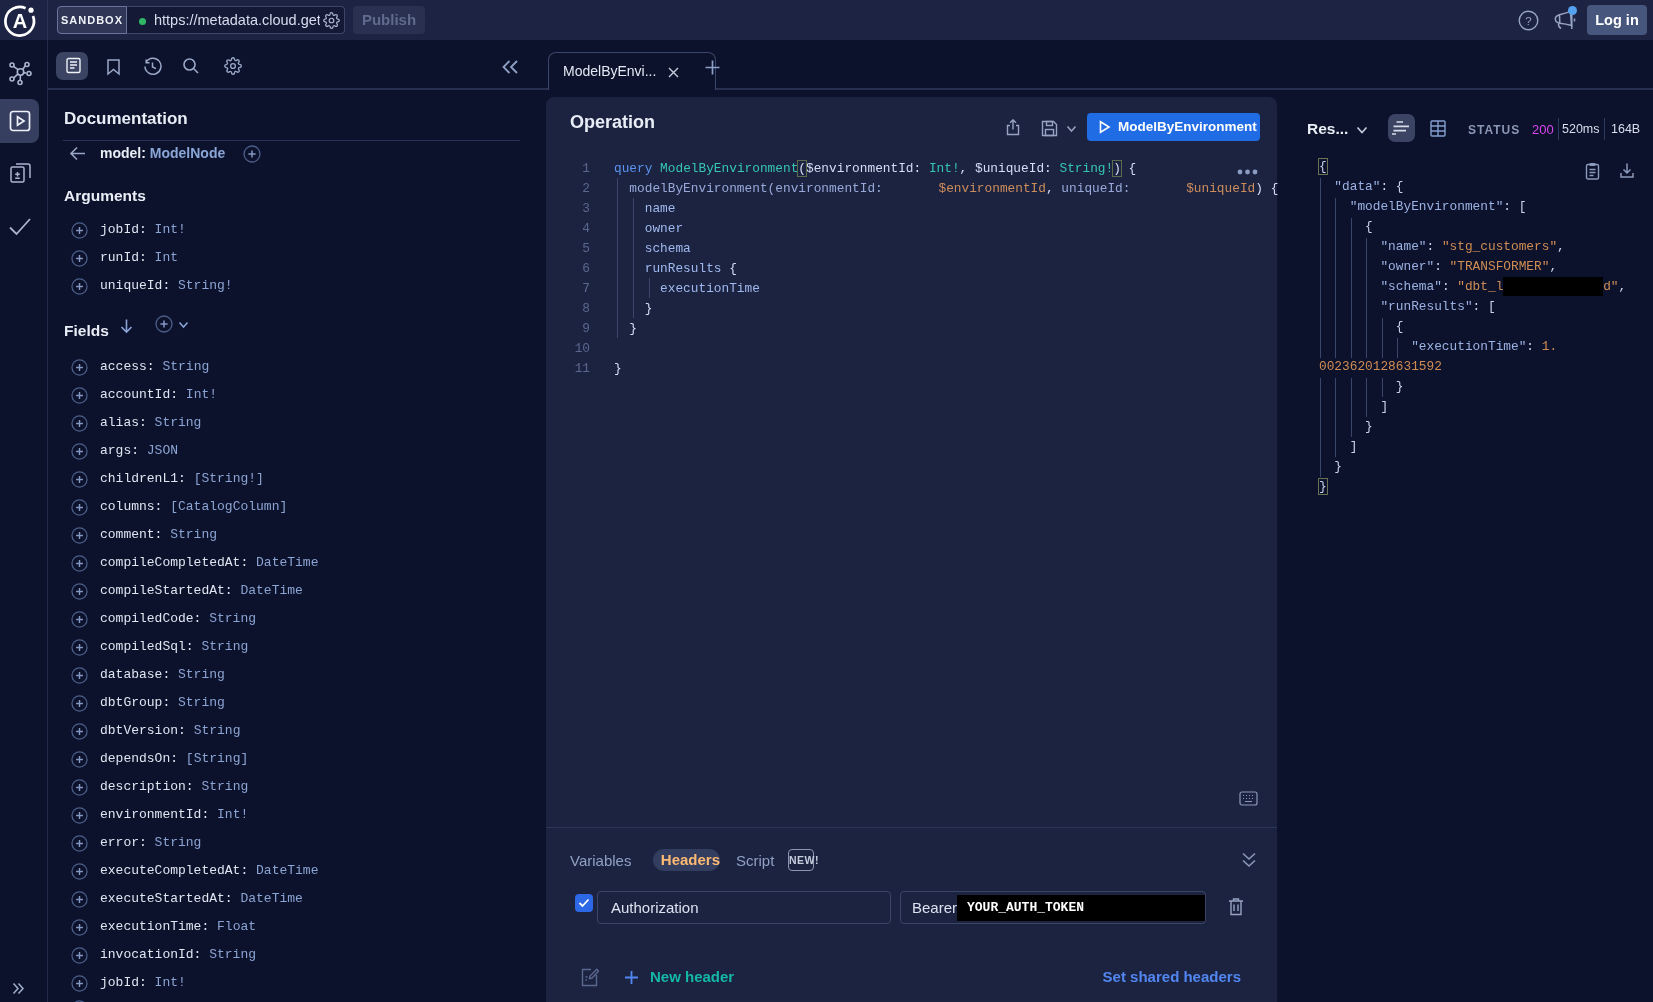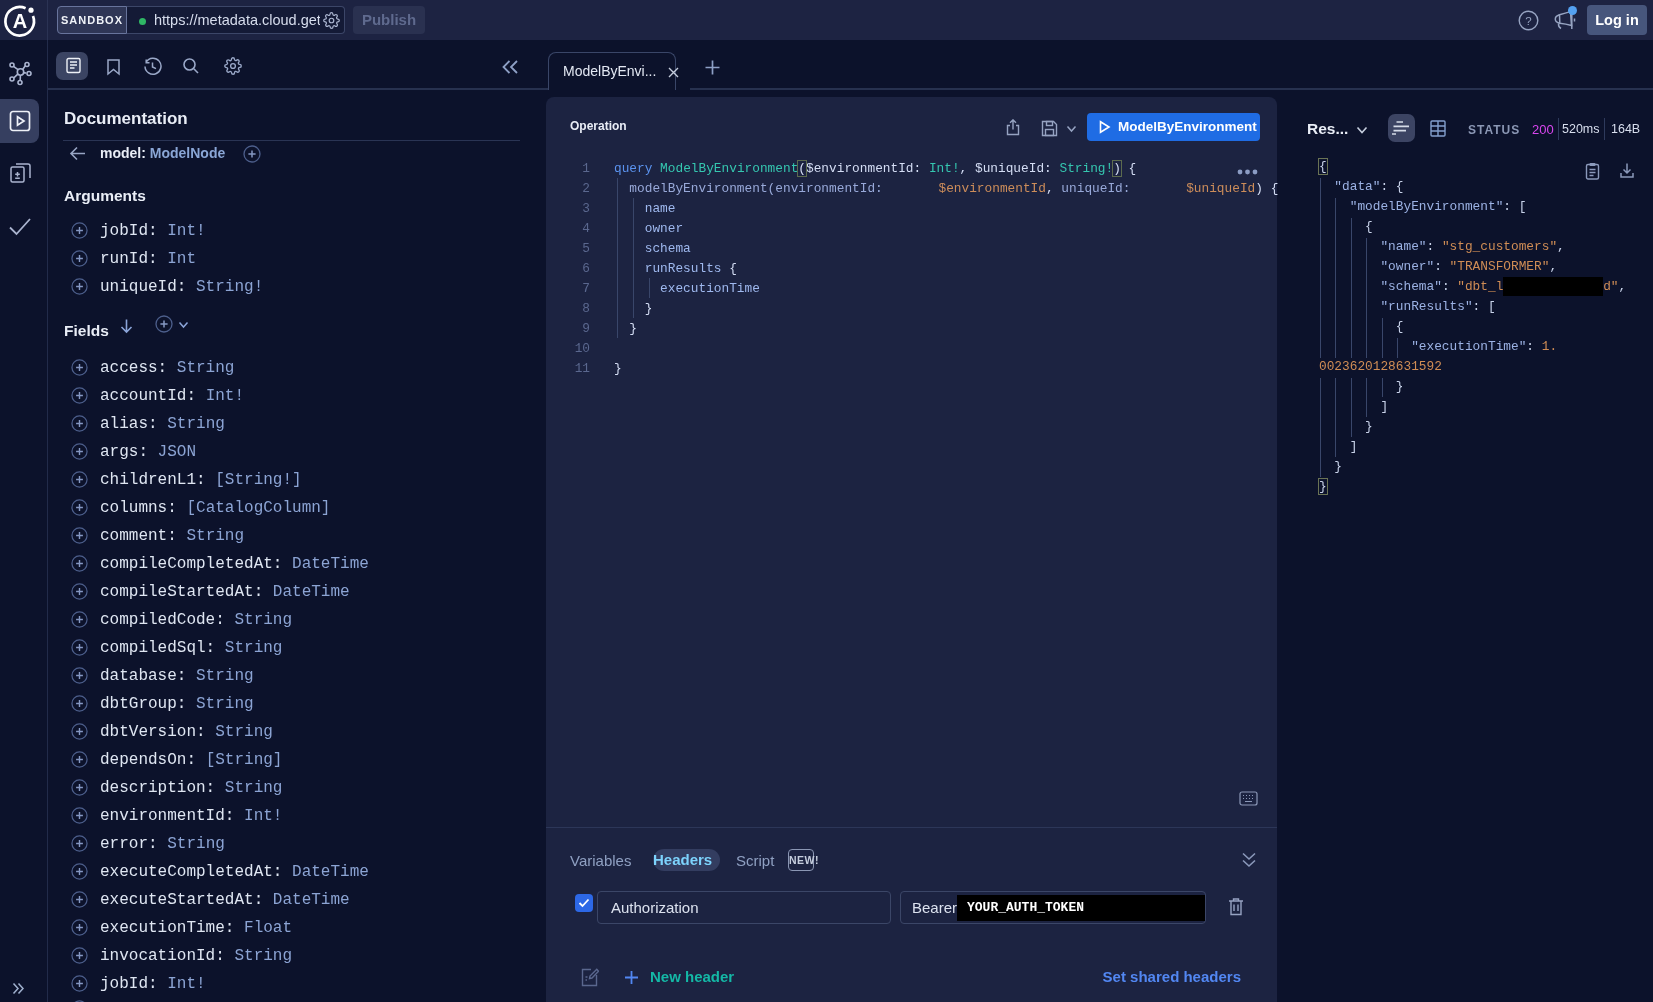--- a/index.html
+++ b/index.html
@@ -103,36 +103,36 @@
 </svg>
 <svg class="abs" style="left:224px;top:57px;" width="18" height="18" viewBox="0 0 24 24" fill="none" stroke="#9aa8c8" stroke-width="1.8">
   <circle cx="12" cy="12" r="3.2"></circle>
   <path d="M19.4 15a1.65 1.65 0 0 0 .33 1.82l.06.06a2 2 0 1 1-2.83 2.83l-.06-.06a1.65 1.65 0 0 0-1.82-.33 1.65 1.65 0 0 0-1 1.51V21a2 2 0 1 1-4 0v-.09a1.65 1.65 0 0 0-1-1.51 1.65 1.65 0 0 0-1.82.33l-.06.06a2 2 0 1 1-2.83-2.83l.06-.06a1.65 1.65 0 0 0 .33-1.82 1.65 1.65 0 0 0-1.51-1H3a2 2 0 1 1 0-4h.09a1.65 1.65 0 0 0 1.51-1 1.65 1.65 0 0 0-.33-1.82l-.06-.06a2 2 0 1 1 2.83-2.83l.06.06a1.65 1.65 0 0 0 1.82.33h0a1.65 1.65 0 0 0 1-1.51V3a2 2 0 1 1 4 0v.09a1.65 1.65 0 0 0 1 1.51h0a1.65 1.65 0 0 0 1.82-.33l.06-.06a2 2 0 1 1 2.83 2.83l-.06.06a1.65 1.65 0 0 0-.33 1.82v0a1.65 1.65 0 0 0 1.51 1H21a2 2 0 1 1 0 4h-.09a1.65 1.65 0 0 0-1.51 1z"></path>
 </svg>
 
 <svg class="abs" style="left:501px;top:59px;" width="19" height="16" viewBox="0 0 19 16" fill="none" stroke="#8ea0c6" stroke-width="1.8">
   <path d="M8.5 2 L 2.5 8 L 8.5 14 M16 2 L 10 8 L 16 14"></path>
 </svg>
 
-<div class="abs" style="left:548px;top:52px;width:128px;height:38px;background:#0c122b;border:1px solid #3a4668;border-bottom:none;border-radius:8px 8px 0 0;">
+<div class="abs" style="left:548px;top:52px;width:168px;height:38px;background:#0c122b;border:1px solid #3a4668;border-bottom:none;border-radius:8px 8px 0 0;">
   <div class="abs" style="left:14px;top:10px;font-size:14px;color:#e3e8f3;">ModelByEnvi...</div>
   <svg class="abs" style="left:118px;top:13px;" width="13" height="13" viewBox="0 0 13 13" stroke="#c6cede" stroke-width="1.4">
     <path d="M2 2 L 11 11 M11 2 L 2 11"></path>
   </svg>
 </div>
 
 <svg class="abs" style="left:704px;top:59px;" width="17" height="17" viewBox="0 0 17 17" stroke="#8ea0c6" stroke-width="1.7">
   <path d="M8.5 1.5 L 8.5 15.5 M1.5 8.5 L 15.5 8.5"></path>
 </svg>
 
 <style>
   .doc-h { position:absolute; font-weight:bold; color:#e9edf6; }
   .frow { position:absolute; left:64px; width:470px; height:28px; }
   .frow svg { position:absolute; left:7px; top:5.5px; }
-  .frow .ft { position:absolute; left:36px; top:6px; font-family:"Liberation Mono",monospace; font-size:16px; color:#dfe6f2; white-space:pre; }
+  .frow .ft { position:absolute; left:36px; top:6px; font-family:"Liberation Mono",monospace; font-size:13px; color:#dfe6f2; white-space:pre; }
   .frow .ty { color:#8ca4d4; }
 </style>
 <div id="docs">
   <div class="doc-h" style="left:64px;top:109px;font-size:17px;">Documentation</div>
   <div class="abs" style="left:63px;top:140px;width:457px;height:1px;background:#2a3454;"></div>
   <svg class="abs" style="left:69px;top:146px;" width="17" height="15" viewBox="0 0 17 15" fill="none" stroke="#98a5c4" stroke-width="1.6">
     <path d="M8 1.5 L 2 7.5 L 8 13.5 M2.3 7.5 L 16 7.5"></path>
   </svg>
   <div class="doc-h" style="left:100px;top:145px;font-size:14px;">model: <span style="color:#8aa6d6;">ModelNode</span></div>
   <svg class="abs" style="left:243px;top:145px;" width="18" height="18" viewBox="0 0 18 18" fill="none">
@@ -344,21 +344,21 @@
   .kw { color:#5b93ef; }
   .tn { color:#35c7b0; }
   .fd { color:#9fb9ef; }
   .an { color:#98a9d9; }
   .vr { color:#cd8d5a;margin-left:48px; }
   .pbox { outline:1px solid #5c6b4e; }
   .ig { position:absolute; width:1px; background:#39466a; }
 </style>
 <div id="editor">
   <div class="abs" style="left:546px;top:97px;width:731px;height:905px;background:#1c2341;border-radius:8px 8px 0 0;"></div>
-  <div class="doc-h" style="left:570px;top:119px;font-size:12px;">Operation</div>
+  <div class="doc-h" style="left:570px;top:112px;font-size:18px;">Operation</div>
 
   <svg class="abs" style="left:1006px;top:119px;" width="14" height="17" viewBox="0 0 14 17" fill="none" stroke="#96a3c2" stroke-width="1.4">
     <path d="M7 1.2 L 7 10.5 M4 3.8 L 7 0.9 L 10 3.8"></path>
     <path d="M4 6.5 L 1.5 6.5 L 1.5 15.5 L 12.5 15.5 L 12.5 6.5 L 10 6.5"></path>
   </svg>
 
   <svg class="abs" style="left:1041px;top:120px;" width="17" height="17" viewBox="0 0 17 17" fill="none" stroke="#96a3c2" stroke-width="1.4">
     <path d="M1.5 1.5 L 12.5 1.5 L 15.5 4.5 L 15.5 15.5 L 1.5 15.5 Z"></path>
     <rect x="4.5" y="9.5" width="8" height="6"></rect>
     <rect x="5.5" y="1.5" width="6" height="4"></rect>
@@ -408,21 +408,21 @@
   <div class="code" style="left:614px;top:361px;">}</div>
 
   <svg class="abs" style="left:1239px;top:791px;" width="19" height="15" viewBox="0 0 19 15" fill="none" stroke="#8b98b8" stroke-width="1.2">
     <rect x="1" y="1" width="17" height="13" rx="2"></rect>
     <path d="M4 4.5 L 5 4.5 M7 4.5 L 8 4.5 M10 4.5 L 11 4.5 M13 4.5 L 14 4.5 M4 7.5 L 5 7.5 M7 7.5 L 8 7.5 M10 7.5 L 11 7.5 M13 7.5 L 14 7.5 M6 10.5 L 13 10.5"></path>
   </svg>
 
   <div class="abs" style="left:546px;top:827px;width:731px;height:1px;background:#2c3658;"></div>
 
   <div class="abs" style="left:570px;top:852px;font-size:15px;color:#8fa0c2;">Variables</div>
-  <div class="abs" style="left:653px;top:849px;width:67px;height:22px;background:#333d60;border-radius:11px;color:#7dd3fc;font-size:15px;font-weight:bold;line-height:22px;text-align:left;">Headers</div>
+  <div class="abs" style="left:653px;top:849px;width:67px;height:22px;background:#333d60;border-radius:11px;color:#fdba74;font-size:15px;font-weight:bold;line-height:22px;text-align:right;">Headers</div>
   <div class="abs" style="left:736px;top:852px;font-size:15px;color:#8fa0c2;">Script</div>
   <div class="abs" style="left:788px;top:849px;width:26px;height:22px;border:1px solid #8b97b4;border-radius:4px;color:#c6cede;font-size:10.5px;font-weight:bold;letter-spacing:0.5px;line-height:20px;text-align:center;">NEW!</div>
   <svg class="abs" style="left:1241px;top:851px;" width="16" height="18" viewBox="0 0 16 18" fill="none" stroke="#8b99bb" stroke-width="1.6">
     <path d="M2 2.5 L 8 8 L 14 2.5 M2 9.5 L 8 15 L 14 9.5"></path>
   </svg>
 
   <div class="abs" style="left:575px;top:894px;width:18px;height:18px;background:#2d68e6;border-radius:4px;">
     <svg class="abs" style="left:3px;top:4px;" width="12" height="10" viewBox="0 0 12 10" fill="none" stroke="#ffffff" stroke-width="1.8">
       <path d="M1.5 5 L 4.5 8 L 10.5 1.5"></path>
     </svg>

